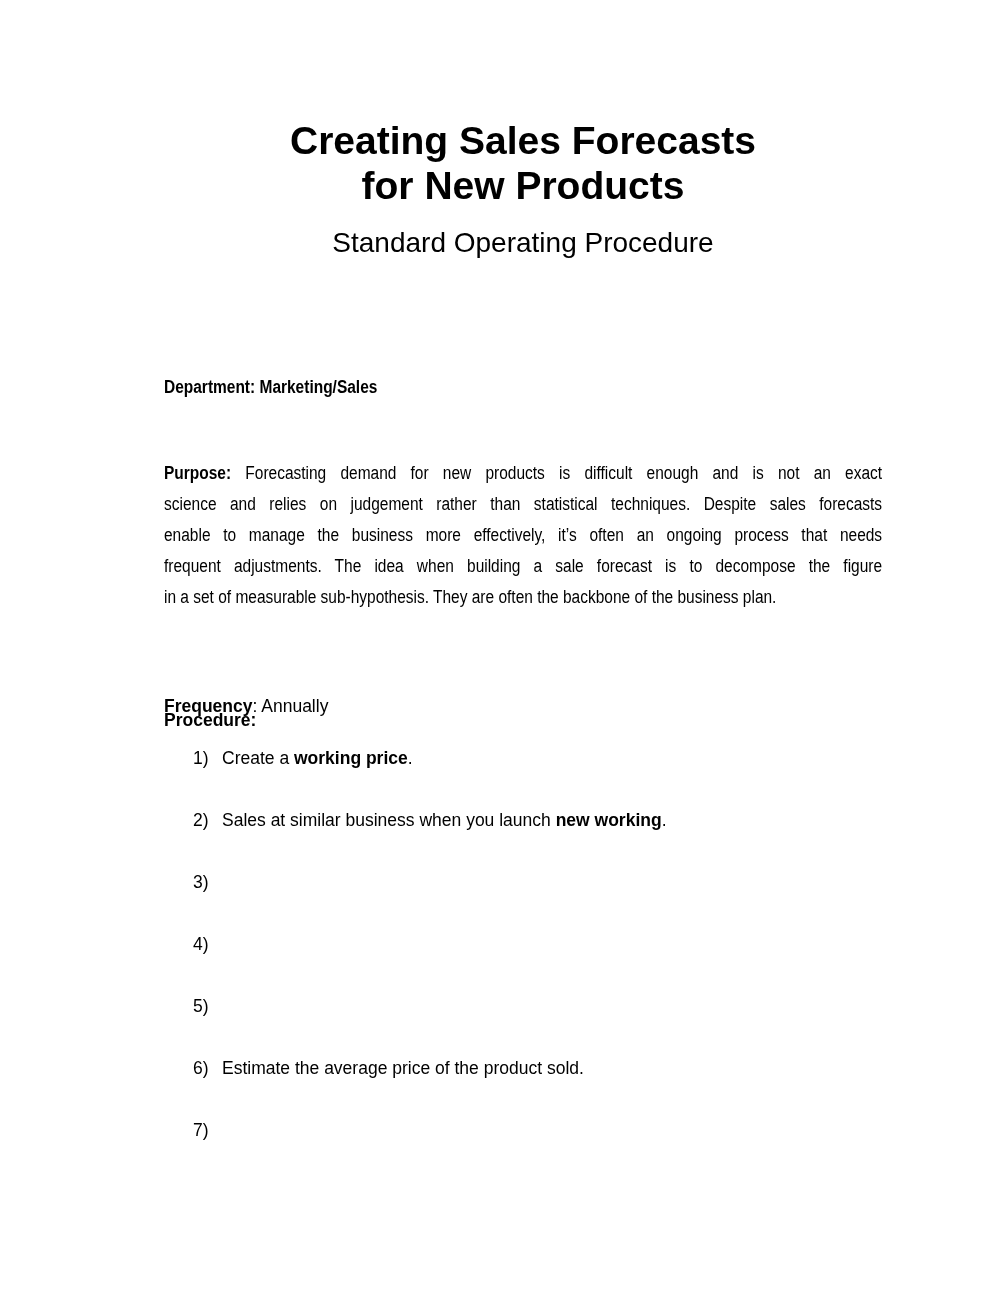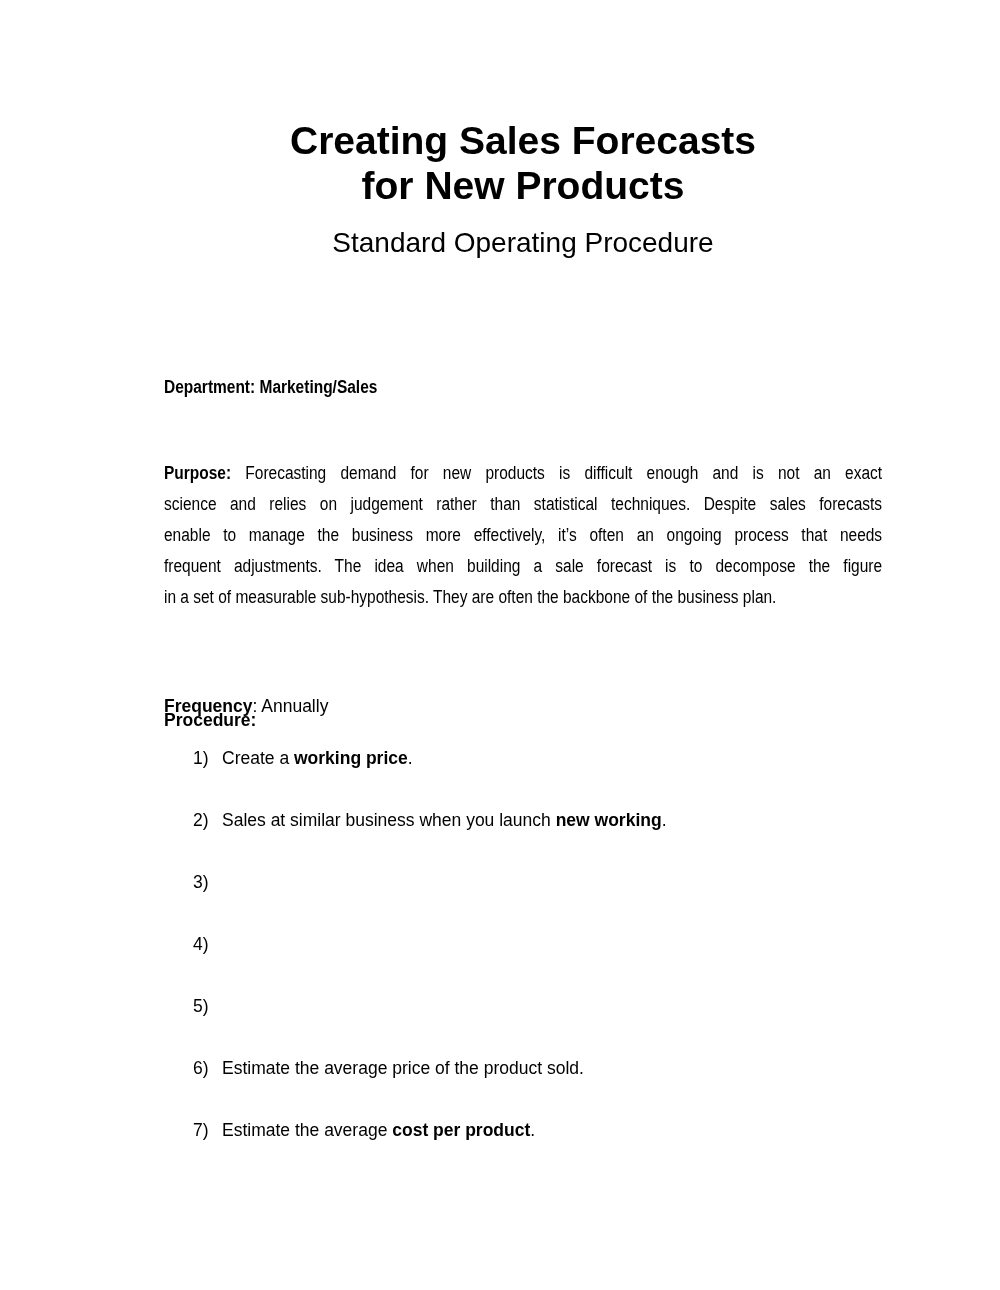--- a/index.html
+++ b/index.html
@@ -134,15 +134,14 @@
     </li>
   <li class="step">
       <span class="step-num">5)</span>
     </li>
   <li class="step">
       <span class="step-num">6)</span>
       <span><span>Estimate the average price of the product sold.</span><span class="bold"></span><span></span></span>
     </li>
   <li class="step">
       <span class="step-num">7)</span>
-      <span><span>Estimate the average </span><span class="bold">cost per product</span><span>.</span></span>
     </li>
 </ol>
 
 </body></html>

